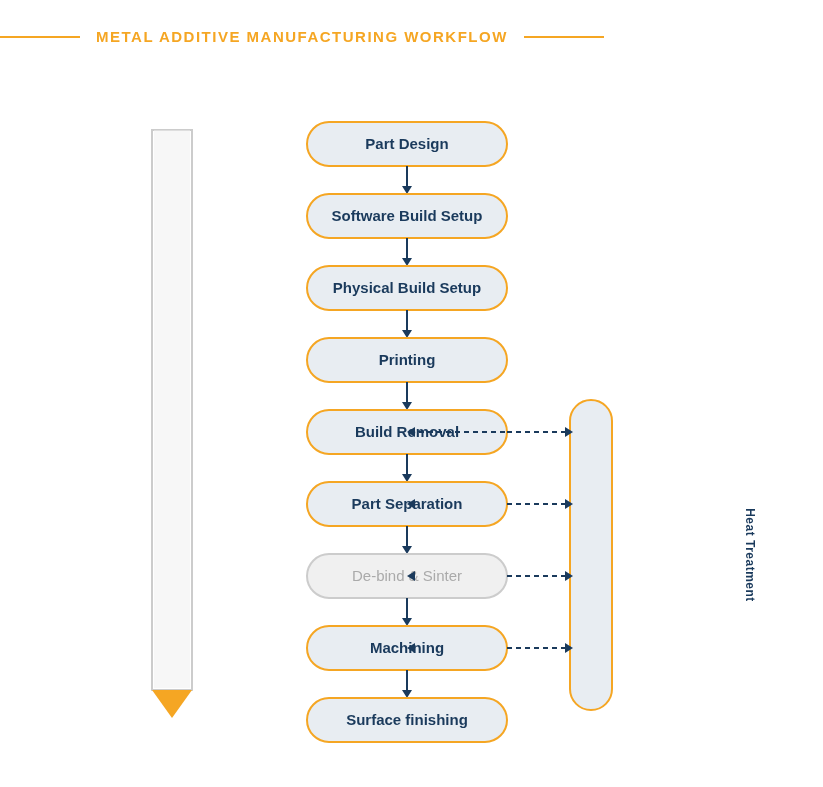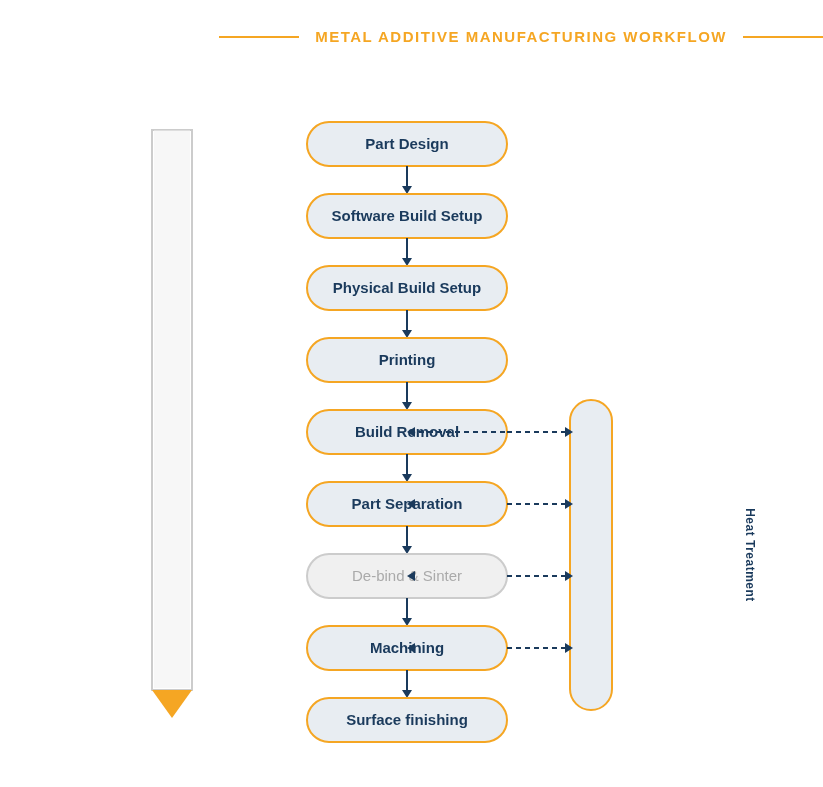--- a/index.html
+++ b/index.html
@@ -16,21 +16,21 @@
       width: 823px;
       height: 787px;
       position: relative;
       background: #fff;
     }
 
     
     .title-area {
       display: flex;
       align-items: center;
-      justify-content: flex-end;
+      justify-content: flex-start;
       padding-top: 28px;
       gap: 16px;
     }
 
     .title-line {
       width: 80px;
       height: 2px;
       background: #f5a623;
     }
 

